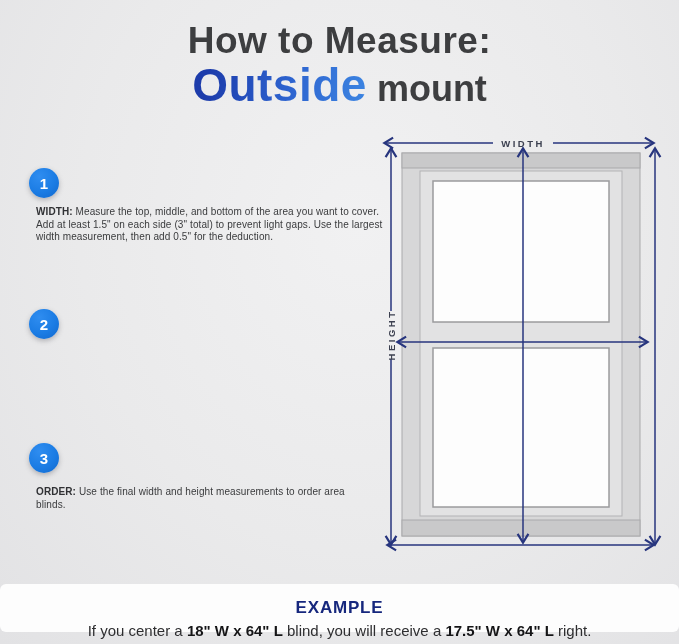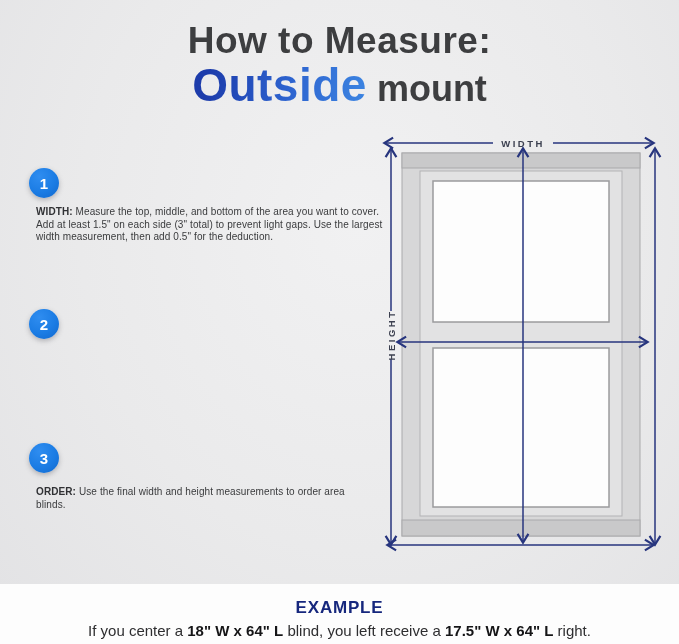--- a/index.html
+++ b/index.html
@@ -38,22 +38,23 @@
   .step-text-2{left:36px;top:346px;width:354px;}
   .step-text-3{left:36px;top:486px;width:330px;}
   
   .diagram{position:absolute;left:376px;top:130px;}
   .diagram text{
     font-family:"Liberation Sans", sans-serif;font-size:9.5px;font-weight:700;
     fill:#3c4050;letter-spacing:2.5px;
   }
   
   .footer{
-    position:absolute;left:0;top:584px;width:679px;height:60px;background:#fdfdfd;
+    position:absolute;left:0;top:584px;width:679px;height:48px;background:#fdfdfd;
     text-align:center;
+    border-radius:6px;
   }
   .example-heading{margin-top:14px;font-size:17px;font-weight:700;color:#16277d;letter-spacing:.8px;}
   .example-text{margin-top:4px;font-size:15px;color:#2e2e30;}
   .example-text b{color:#151517;}
 </style>
 </head>
 <body>
 
 <div class="canvas">
 
@@ -104,16 +105,16 @@
     <line x1="279" y1="19" x2="279" y2="414" stroke="#27357e" stroke-width="1.5" marker-start="url(#arr)" marker-end="url(#arr)"></line>
 
     <line x1="12" y1="415" x2="277" y2="415" stroke="#27357e" stroke-width="1.5" marker-start="url(#arr)" marker-end="url(#arr)"></line>
 
     <line x1="147" y1="19" x2="147" y2="412" stroke="#27357e" stroke-width="1.5" marker-start="url(#arr)" marker-end="url(#arr)"></line>
     <line x1="22" y1="212" x2="271" y2="212" stroke="#27357e" stroke-width="1.5" marker-start="url(#arr)" marker-end="url(#arr)"></line>
   </svg>
 
   <div class="footer">
     <div class="example-heading">EXAMPLE</div>
-    <div class="example-text"><span>If you center a </span><b>18" W x 64" L</b><span> blind, you left receive a </span><b>17.5" W x 64" L</b><span> right.</span></div>
+    <div class="example-text"><span>If you center a </span><b>18" W x 64" L</b><span> blind, you will receive a </span><b>17.5" W x 64" L</b><span> right.</span></div>
   </div>
 
 </div>
 
 </body></html>

